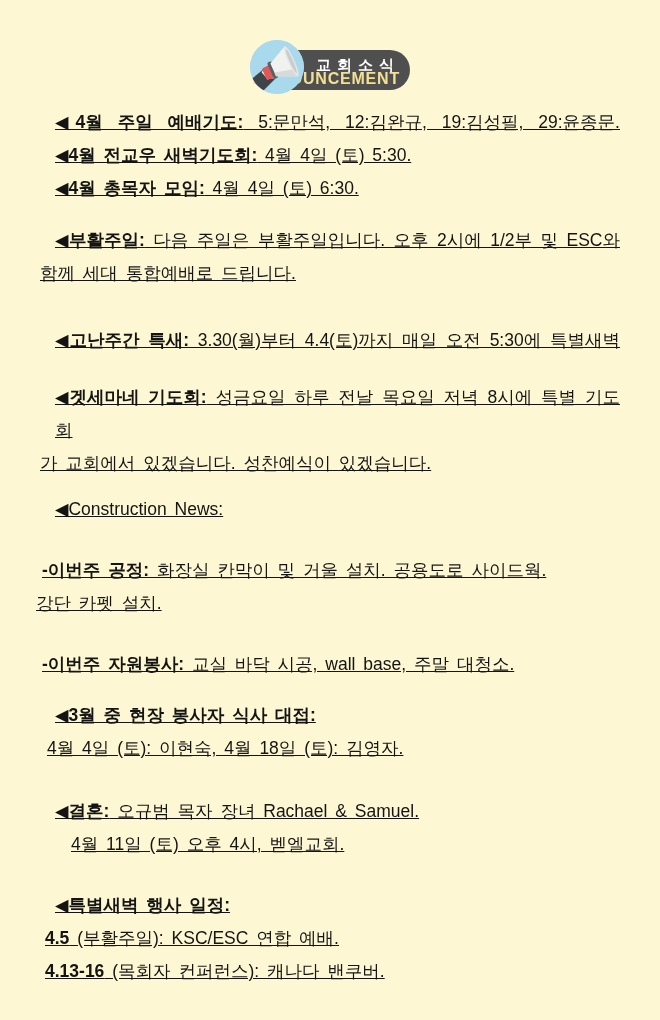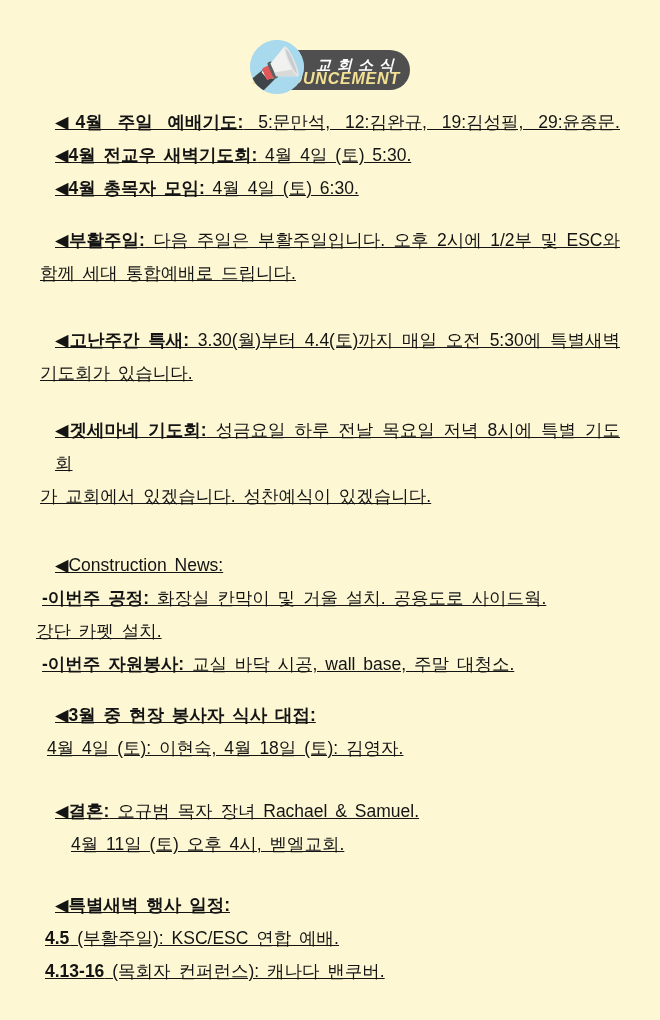--- a/index.html
+++ b/index.html
@@ -4,21 +4,21 @@
 <style>
   html, body { margin: 0; padding: 0; }
   body {
     width: 660px; height: 1020px;
     background: #FDF8D3;
     font-family: "Liberation Sans", "DejaVu Sans", sans-serif;
     color: #141414;
     overflow: hidden;
   }
   
-  .badge { position: relative; width: 160px; height: 54px; margin: 40px auto 0; font-style: italic; }
+  .badge { position: relative; width: 160px; height: 54px; margin: 40px auto 0; }
   .badge-pill {
     position: absolute; left: 14px; top: 10px;
     width: 146px; height: 40px;
     background: #4F4F4F;
     border-radius: 8px 22px 22px 8px;
     display: flex; flex-direction: column; align-items: flex-end; justify-content: center;
     padding-right: 10px; box-sizing: border-box;
   }
   .badge-title {
     color: #FFFFFF; font-weight: bold; font-size: 15px;
@@ -36,29 +36,29 @@
   
   .content { margin-top: 12px; }
   .ln {
     font-size: 17.5px; line-height: 33px;
     padding-left: 55px; padding-right: 40px;
     word-spacing: 3px; white-space: normal; text-decoration: underline;
   }
   .b { font-weight: bold; }
   .just { text-align: justify; text-align-last: justify; }
   .cont { padding-left: 40px; }
-  .dash { padding-left: 42px; }
+  .dash { padding-left: 42px; margin-top: 28px; }
   .ind1 { padding-left: 36px; }
   .ind2 { padding-left: 47px; }
   .ind3 { padding-left: 71px; }
   .num  { padding-left: 45px; }
   .mt18 { margin-top: 18px; }
   .mt19 { margin-top: 19px; }
   .mt24 { margin-top: 24px; }
-  .mt27 { margin-top: 36px; }
+  .mt27 { margin-top: 13px; }
   .mt28 { margin-top: 28px; }
   .mt30 { margin-top: 30px; }
   .mt34 { margin-top: 34px; }
 </style>
 </head>
 <body>
 
 <div class="badge">
   <div class="badge-pill">
     <div class="badge-title">교회소식</div>
@@ -90,21 +90,20 @@
 
 <div class="content">
   <div class="ln just"><span class="b">◀4월 주일 예배기도:</span><span> 5:문만석, 12:김완규, 19:김성필, 29:윤종문.</span></div>
   <div class="ln"><span class="b">◀4월 전교우 새벽기도회:</span><span> 4월 4일 (토) 5:30.</span></div>
   <div class="ln"><span class="b">◀4월 총목자 모임:</span><span> 4월 4일 (토) 6:30.</span></div>
 
   <div class="ln just mt19"><span class="b">◀부활주일:</span><span> 다음 주일은 부활주일입니다. 오후 2시에 1/2부 및 ESC와</span></div>
   <div class="ln cont"><span>함께 세대 통합예배로 드립니다.</span></div>
 
   <div class="ln just mt34"><span class="b">◀고난주간 특새:</span><span> 3.30(월)부터 4.4(토)까지 매일 오전 5:30에 특별새벽</span></div>
-  <div class="ln cont"><span>기도회가 있습니다.</span></div>
 
   <div class="ln just mt24"><span class="b">◀겟세마네 기도회:</span><span> 성금요일 하루 전날 목요일 저녁 8시에 특별 기도회</span></div>
   <div class="ln cont"><span>가 교회에서 있겠습니다. 성찬예식이 있겠습니다.</span></div>
 
   <div class="ln mt27"><span>◀Construction News:</span></div>
   <div class="ln dash"><span class="b">-이번주 공정:</span><span> 화장실 칸막이  및 거울 설치. 공용도로 사이드웍.</span></div>
   <div class="ln ind1"><span>강단 카펫 설치.</span></div>
   <div class="ln dash"><span class="b">-이번주 자원봉사:</span><span> 교실 바닥 시공, wall base, 주말 대청소.</span></div>
 
   <div class="ln mt18"><span class="b">◀3월 중 현장 봉사자 식사 대접:</span><span></span></div>

